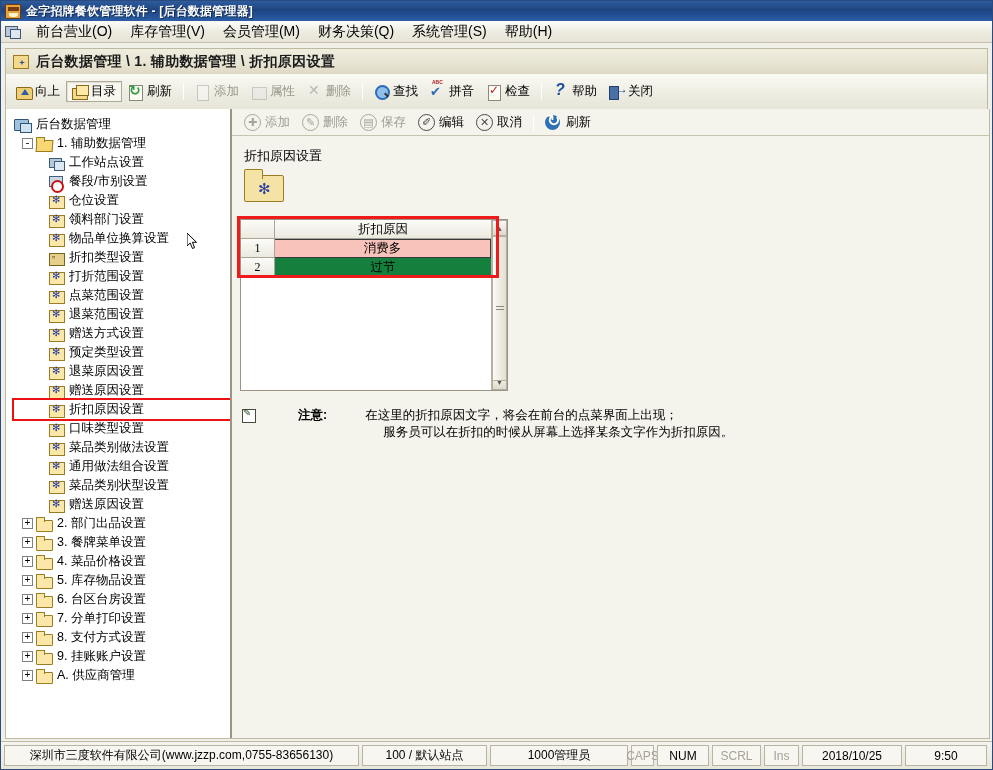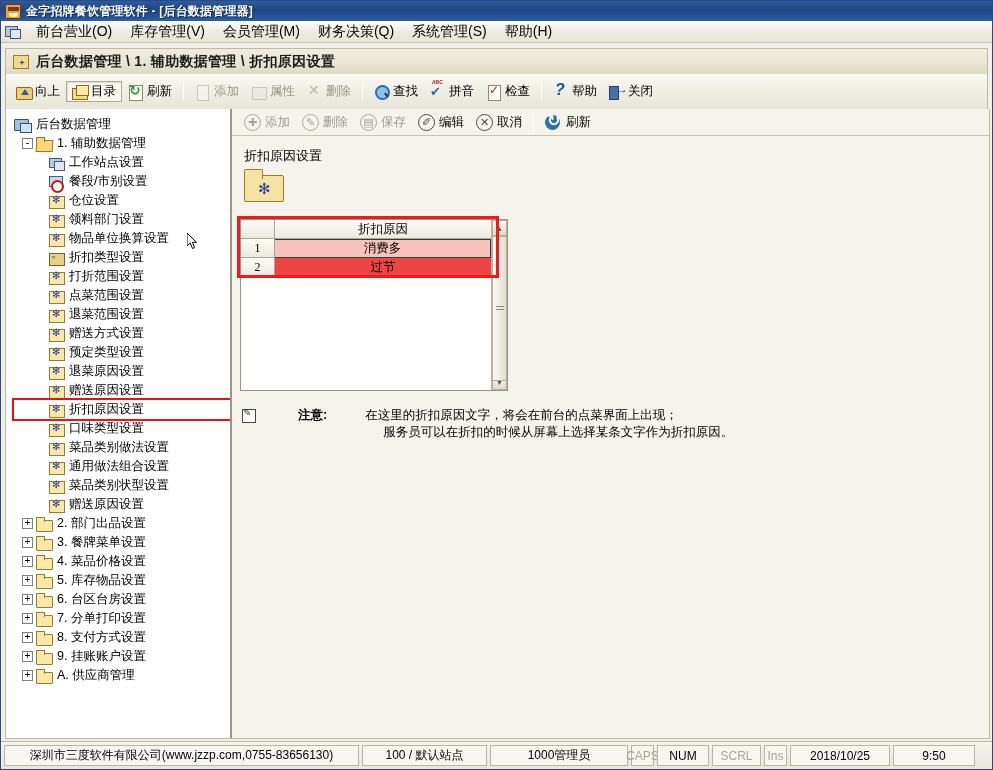--- a/index.html
+++ b/index.html
@@ -283,21 +283,21 @@
   }
   .grid-row { display:flex; height:19px; }
   .gr-num {
     width:34px; background:linear-gradient(to bottom,#fbfbf8,#eceadf);
     border-right:1px solid #aaa59a; border-bottom:1px solid #aaa59a;
     display:flex;align-items:center;justify-content:center;
     font-size:12px; font-family:"Liberation Serif", serif;
   }
   .gr-cell {
     flex:1; display:flex;align-items:center;justify-content:center;
-    font-size:12.5px; background:#ef4444;
+    font-size:12.5px; background:#15803d;
     border-bottom:1px solid #cfcabd;
   }
   .grid-row.sel .gr-cell {
     background:#f8c3bb;
     border:1px solid #3a3a3a;
     border-left:none;
   }
   .grid-filler { flex:1; background:#ffffff; }
   .grid-vsb {
     width:16px; background:#eeece3;
@@ -690,18 +690,18 @@
     <polygon points="0,0 0,13 3.2,10 5.5,15.5 7.6,14.6 5.4,9.3 9.5,9.3" fill="#ffffff" stroke="#000000" stroke-width="1"></polygon>
   </svg>
 
   <div class="statusbar">
     <div class="sts" style="width:355px">深圳市三度软件有限公司(www.jzzp.com,0755-83656130)</div>
     <div class="sts" style="width:125px">100 / 默认站点</div>
     <div class="sts" style="width:138px">1000管理员</div>
     <div class="sts dimtxt" style="width:23px">CAPS</div>
     <div class="sts" style="width:52px">NUM</div>
     <div class="sts dimtxt" style="width:49px">SCRL</div>
-    <div class="sts dimtxt" style="width:23px">Ins</div>
+    <div class="sts dimtxt" style="width:35px">Ins</div>
     <div class="sts" style="width:100px">2018/10/25</div>
     <div class="sts" style="width:82px">9:50</div>
   </div>
 
 </div>
 
 </body></html>

